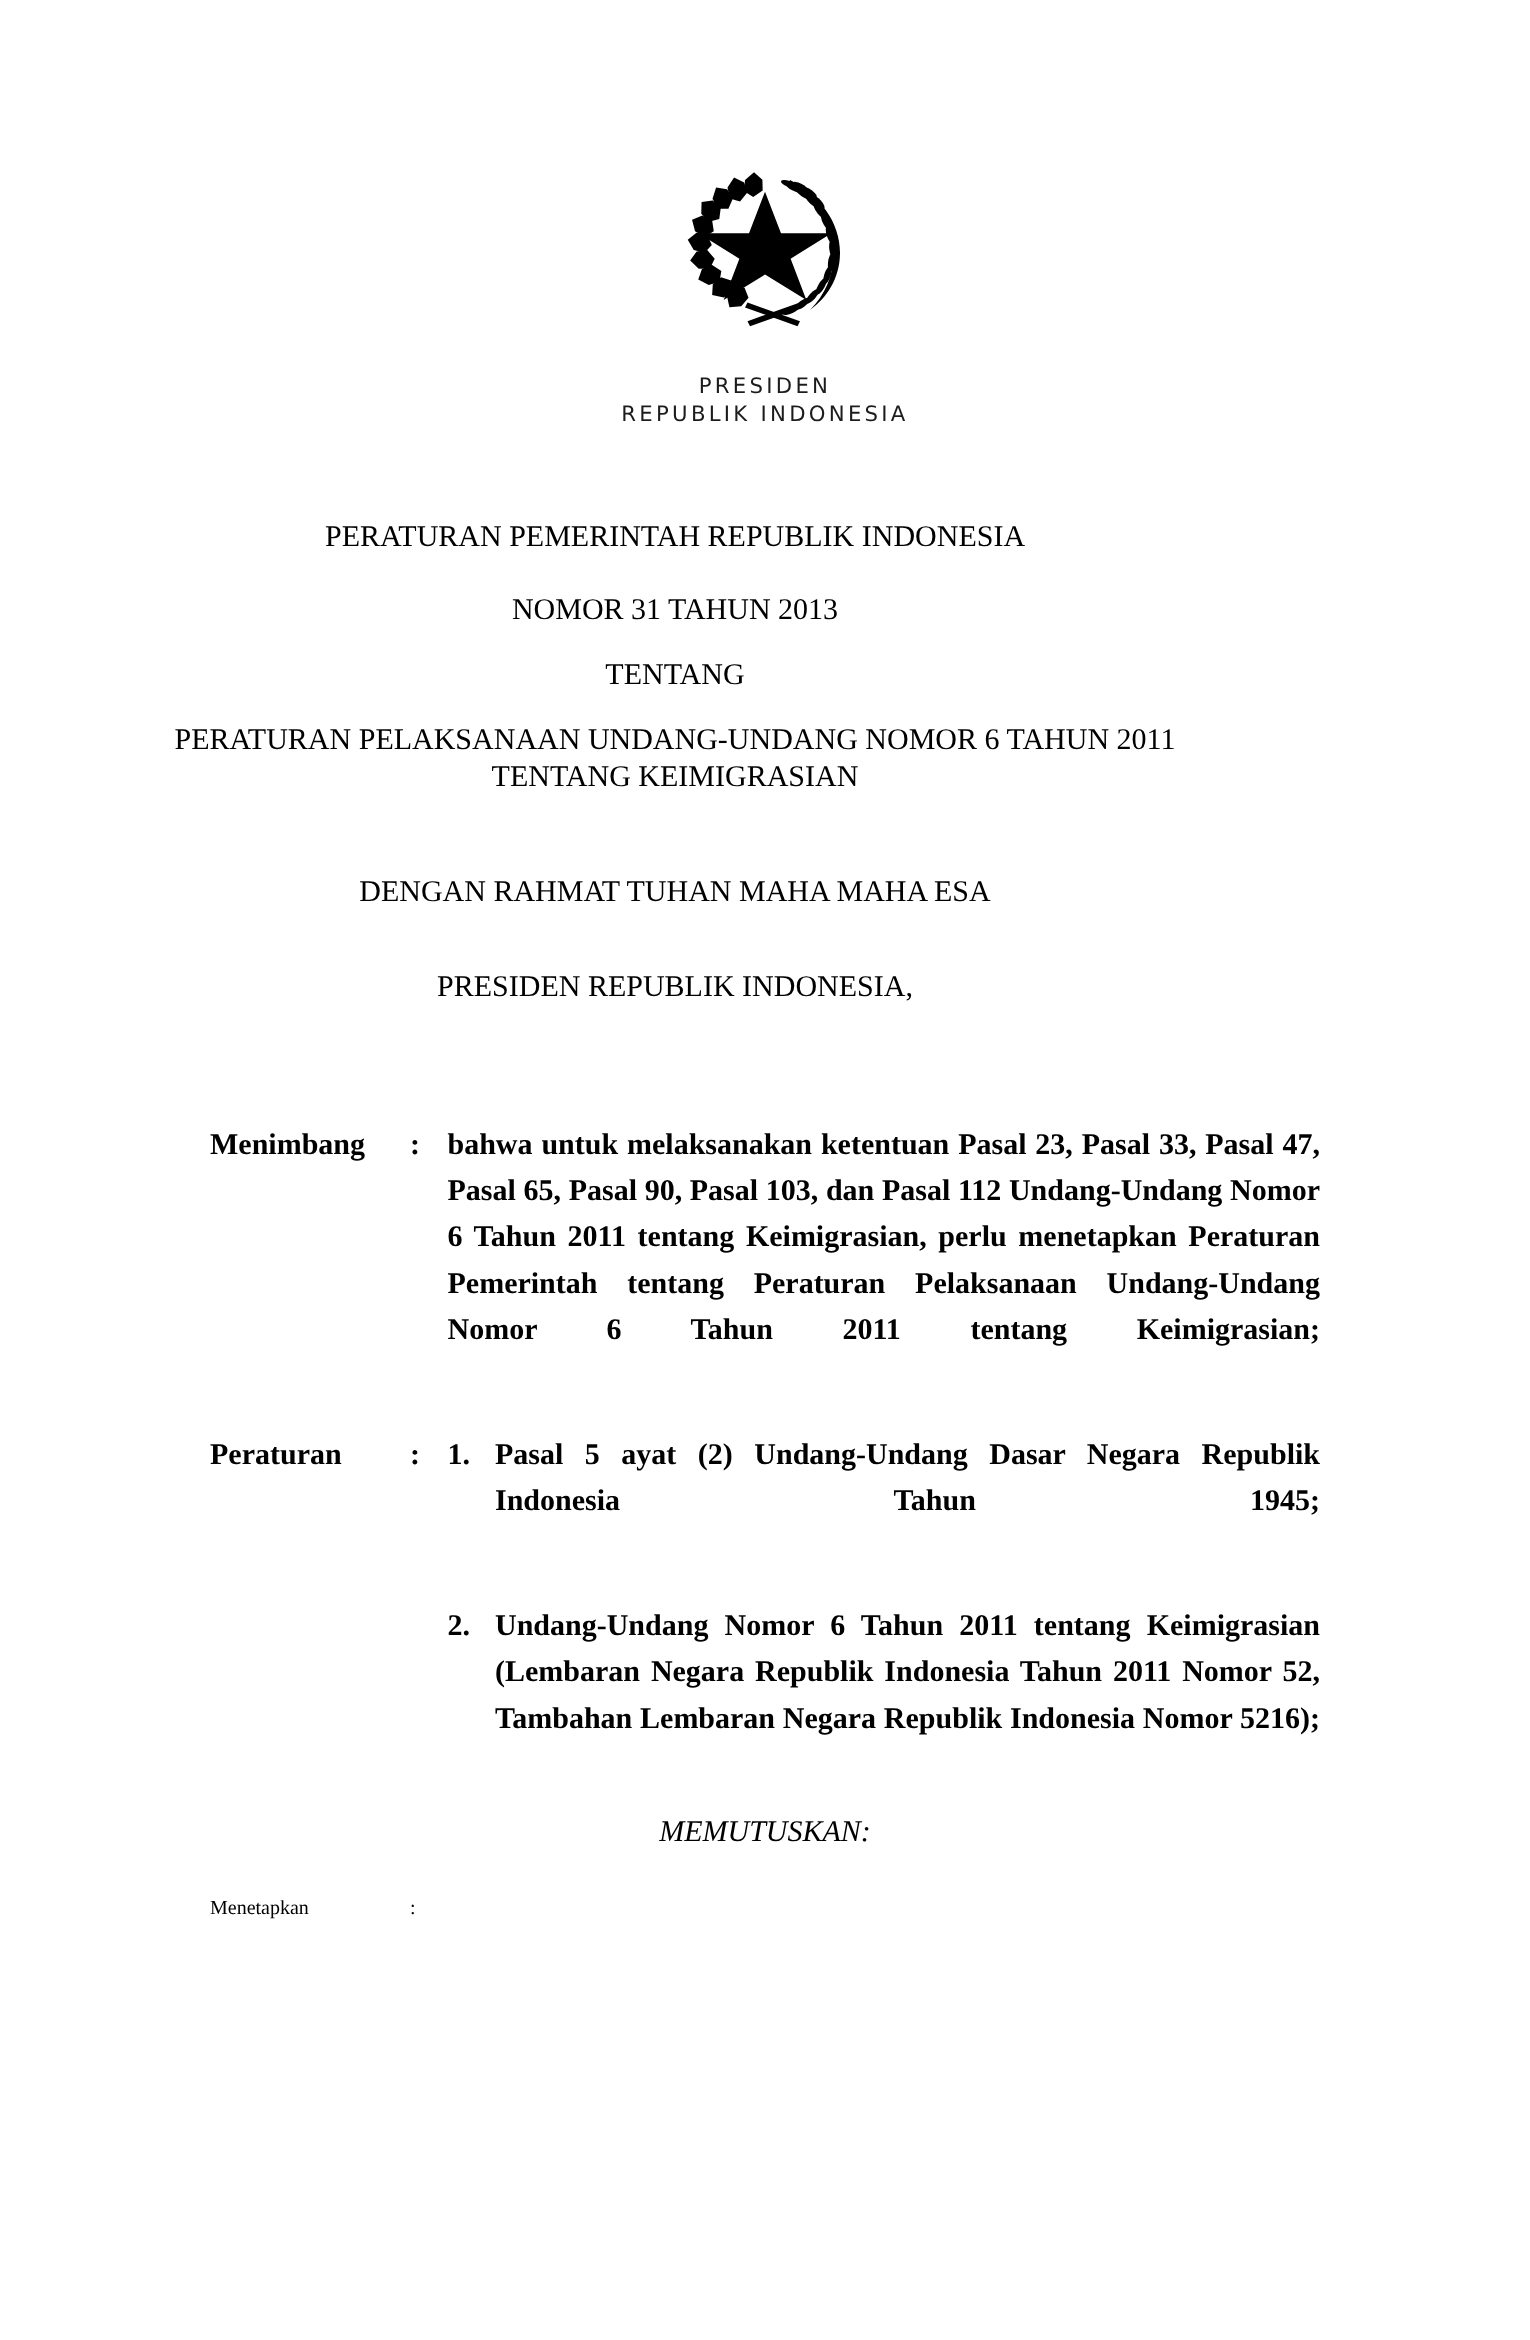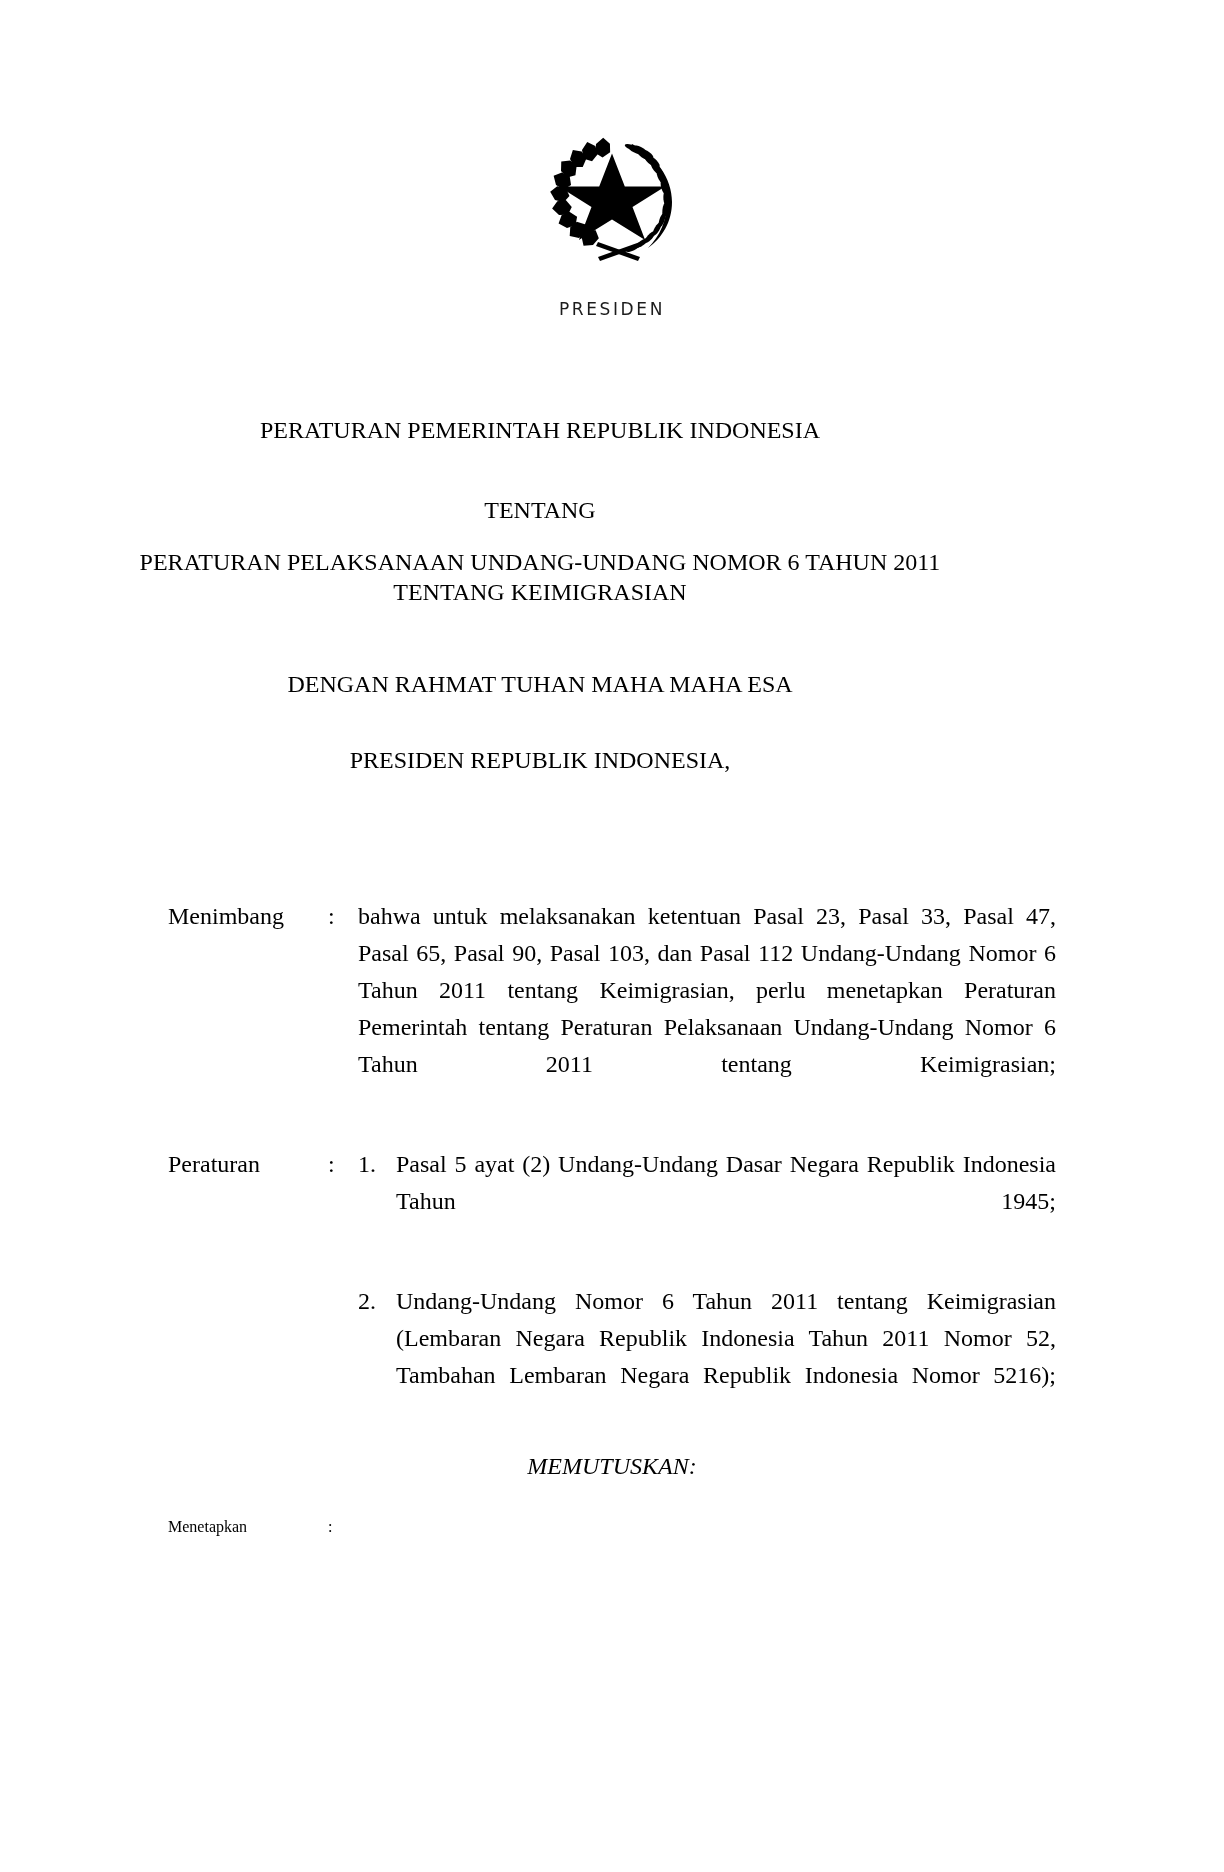--- a/index.html
+++ b/index.html
@@ -71,20 +71,21 @@
   .gap-46 { height: 46px; }
 
   
   .clauses {
     position: absolute;
     top: 898px;
     left: 168px;
     width: 888px;
     font-size: 24px;
     line-height: 37px;
+    font-weight: bold;
   }
 
   .clause {
     display: flex;
     align-items: flex-start;
     margin-bottom: 26px;
   }
   .clause-label {
     width: 160px;
     flex: 0 0 160px;
@@ -274,25 +275,27 @@
             <path d="M62,112 L104,127 L102,131 L60,116 Z"></path>
             <path d="M104,112 L62,127 L64,131 L106,116 Z"></path>
           </g>
         </g>
       </svg>
     </span>
   </div>
 
   <div class="letterhead">
     <span class="l1">PRESIDEN</span>
+    <span class="l2">REPUBLIK INDONESIA</span>
   </div>
 
   <div class="titles">
     <span class="t-line">PERATURAN PEMERINTAH REPUBLIK INDONESIA</span>
     <div class="gap-28"></div>
+    <span class="t-line">NOMOR 31 TAHUN 2013</span>
     <div class="gap-22"></div>
     <span class="t-line">TENTANG</span>
     <div class="gap-22"></div>
     <span class="t-line">PERATURAN PELAKSANAAN UNDANG-UNDANG NOMOR 6 TAHUN 2011</span>
     <span class="t-line">TENTANG KEIMIGRASIAN</span>
     <div class="gap-62"></div>
     <span class="t-line">DENGAN RAHMAT TUHAN MAHA MAHA ESA</span>
     <div class="gap-46"></div>
     <span class="t-line">PRESIDEN REPUBLIK INDONESIA,</span>
   </div>

